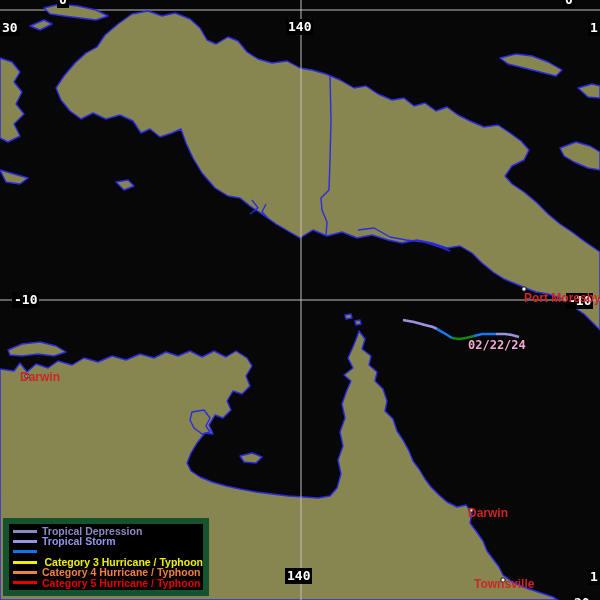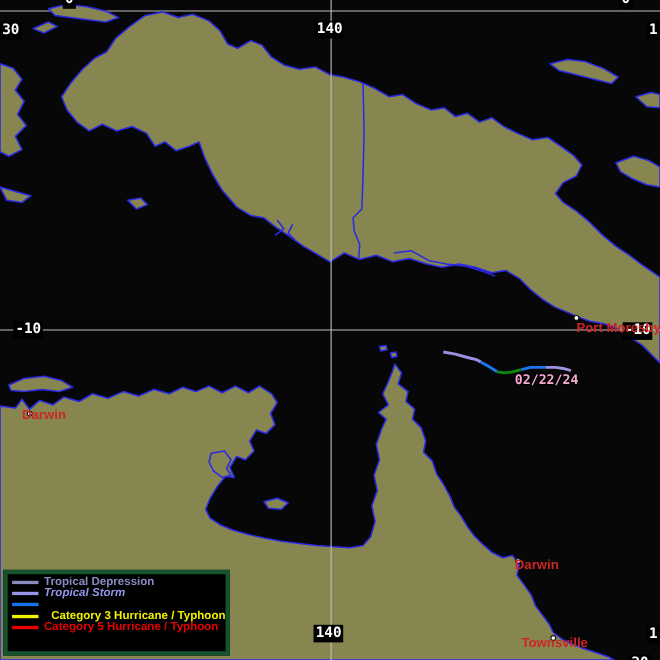--- a/index.html
+++ b/index.html
@@ -11,21 +11,21 @@
   .grid{stroke:var(--grid,#c0c0c0);stroke-width:1;}
   .maplabel{position:absolute;color:var(--labelc,#fff);background:var(--labelbg,#000);
     font-family:"DejaVu Sans Mono",monospace;font-weight:bold;font-size:13px;line-height:14px;
     padding:1px 2px;white-space:nowrap;}
   .citylabel{position:absolute;color:var(--cityc,#cc2626);font-size:12px;line-height:12px;
     font-weight:bold;white-space:nowrap;letter-spacing:0px;}
   .datelabel{position:absolute;color:#f9a8d4;font-family:"DejaVu Sans Mono",monospace;
     font-weight:bold;font-size:12px;line-height:13px;white-space:nowrap;
     text-shadow:1px 1px 0 #000,-1px -1px 0 #000,1px -1px 0 #000,-1px 1px 0 #000;}
   #legend{position:absolute;left:3px;top:518px;width:206px;height:78px;background:#000;
-    border:4px solid #14532d;box-sizing:border-box;padding:2px 0 0 4px;}
+    border:6px solid #14532d;box-sizing:border-box;padding:2px 0 0 4px;}
   .legend-row{display:flex;align-items:center;height:10.3px;font-size:10.5px;line-height:10px;
     font-weight:bold;white-space:nowrap;}
   .swatch{display:inline-block;width:24px;height:3px;margin-right:5px;flex:0 0 24px;}
 </style>
 </head>
 <body>
 
 <div id="map-root">
 
   <svg width="600" height="600" viewBox="0 0 600 600">
@@ -86,29 +86,33 @@
   <div class="citylabel" style="left:524px;top:292px;">Port Moresby</div>
   <div class="citylabel" style="left:20px;top:371px;">Darwin</div>
   <div class="citylabel" style="left:468px;top:507px;">Darwin</div>
   <div class="citylabel" style="left:474px;top:578px;">Townsville</div>
 
   <div id="legend">
     <div class="legend-row" style="color: rgb(138, 138, 192);">
         <span class="swatch" style="background: rgb(138, 138, 192);"></span>
         <span class="legend-label">Tropical Depression</span>
       </div>
-    <div class="legend-row" style="color: rgb(149, 149, 234); font-style: italic;">
+    <div class="legend-row" style="color: rgb(149, 149, 234);">
         <span class="swatch" style="background: rgb(149, 149, 234);"></span>
         <span class="legend-label">Tropical Storm</span>
       </div>
     <div class="legend-row" style="color: rgb(20, 116, 240);">
         <span class="swatch" style="background: rgb(20, 116, 240);"></span>
       </div>
     <div class="legend-row" style="color: rgb(240, 240, 0); justify-content: space-between;">
         <span class="swatch" style="background: rgb(240, 240, 0);"></span>
         <span class="legend-label">Category 3 Hurricane / Typhoon</span>
       </div>
+    <div class="legend-row" style="color: rgb(240, 128, 72);">
+        <span class="swatch" style="background: rgb(240, 128, 72);"></span>
+        <span class="legend-label">Category 4 Hurricane / Typhoon</span>
+      </div>
     <div class="legend-row" style="color: rgb(232, 0, 0);">
         <span class="swatch" style="background: rgb(232, 0, 0);"></span>
         <span class="legend-label">Category 5 Hurricane / Typhoon</span>
       </div>
   </div>
 </div>
 
 </body></html>

